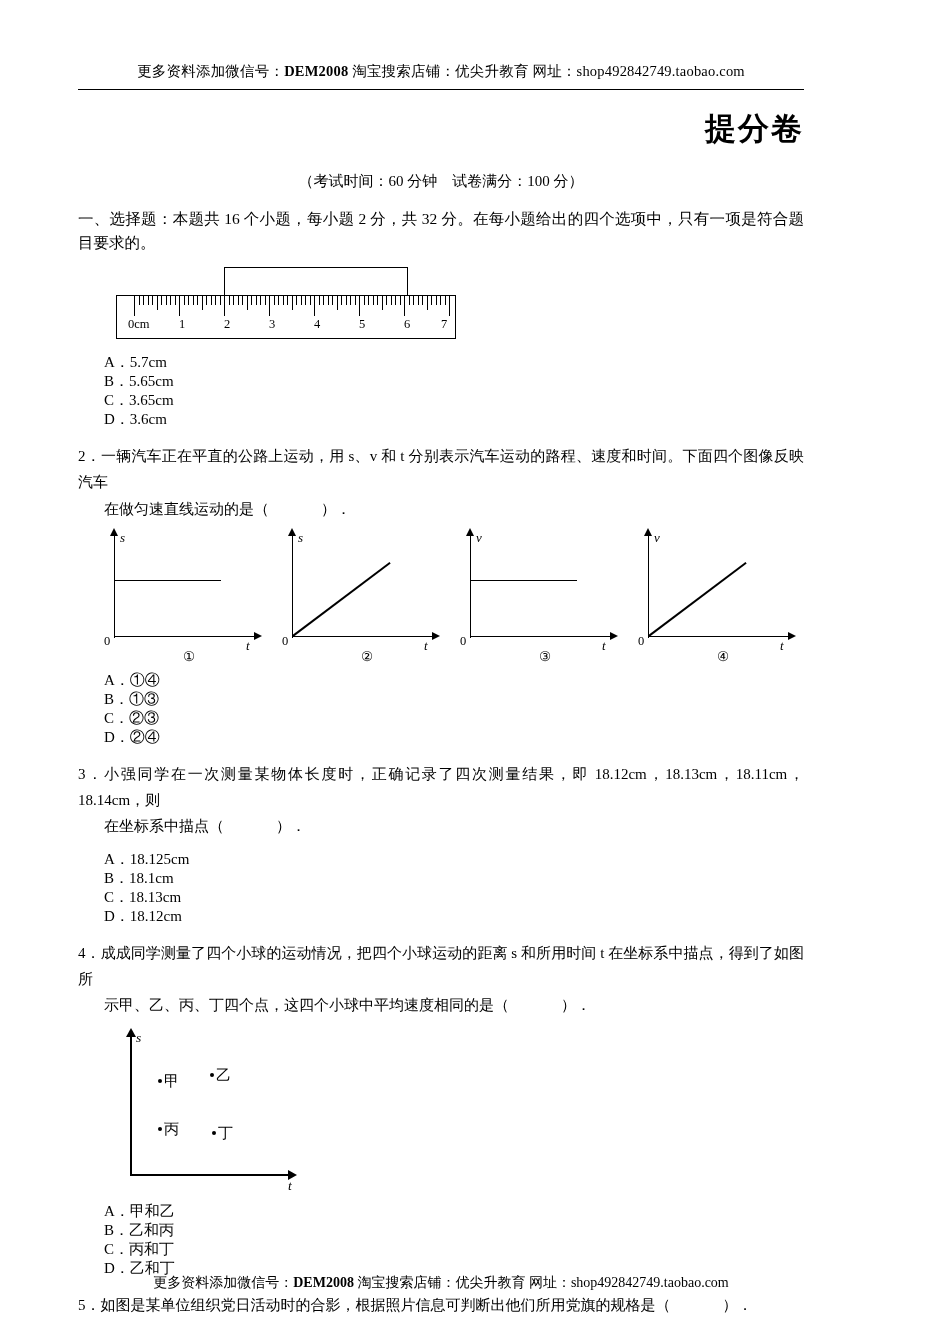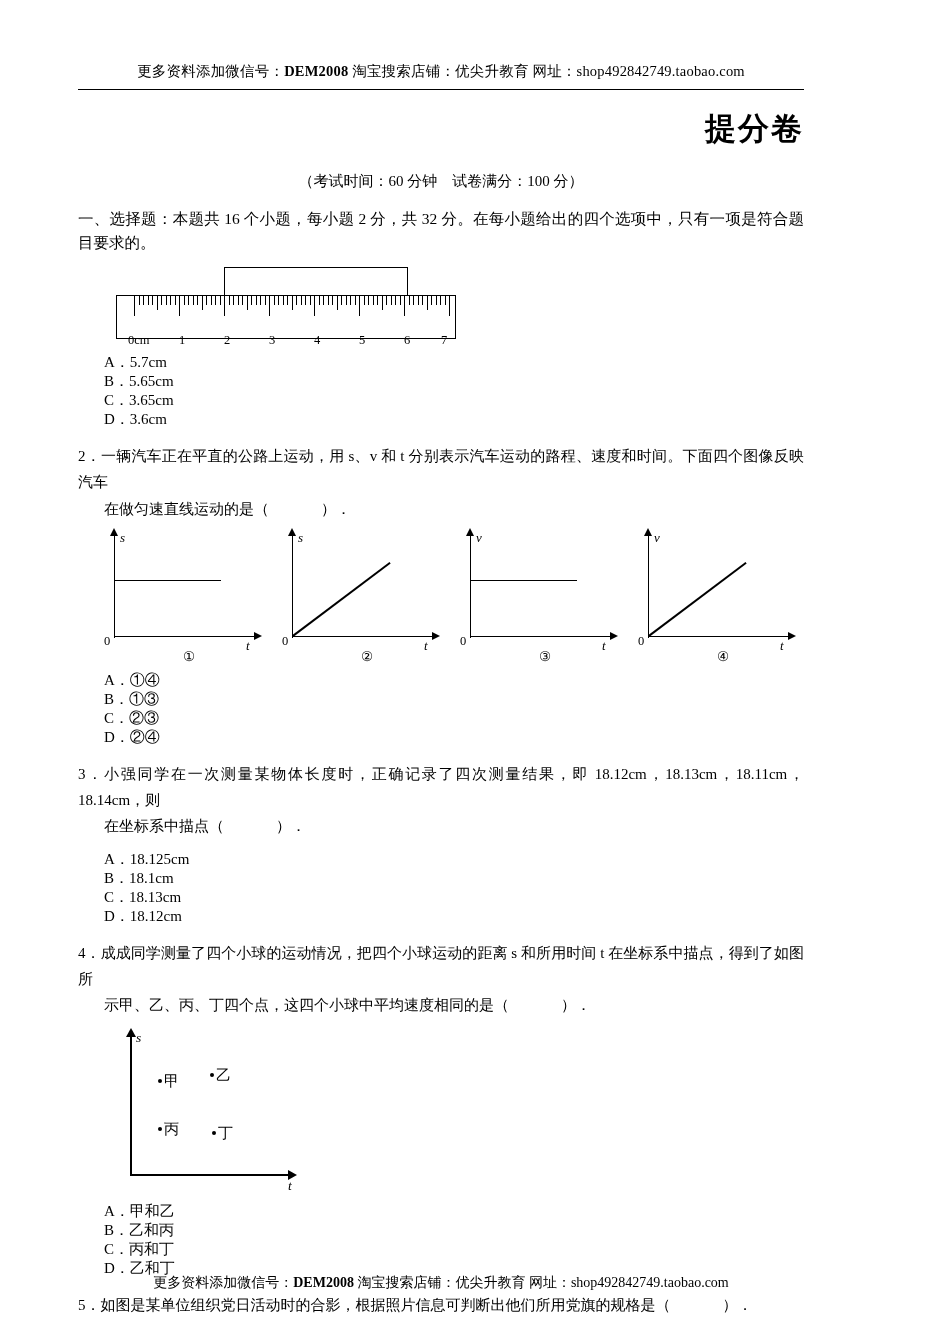--- a/index.html
+++ b/index.html
@@ -85,21 +85,21 @@
   .ruler-fig { position: relative; width: 350px; height: 78px; margin-left: 12px; }
   .ruler-box {
     position: absolute; left: 0; top: 30px; width: 340px; height: 44px;
     border: 1.6px solid #000; box-sizing: border-box; background: #fff;
   }
   .ruler-brace {
     position: absolute; left: 108px; top: 2px; width: 184px; height: 30px;
     border: 1.4px solid #000; border-bottom: none; box-sizing: border-box;
   }
   .tick { position: absolute; width: 1px; background: #000; top: 31px; }
-  .rlabel { position: absolute; top: 68px; font-size: 12.5px; font-family: "Liberation Serif", serif; }
+  .rlabel { position: absolute; top: 52px; font-size: 12.5px; font-family: "Liberation Serif", serif; }
   .rlabel.zero { font-size: 12.5px; }
 
   
   .graphs { display: flex; gap: 4px; padding-left: 18px; margin-top: 6px; }
   .graph-cell { width: 178px; }
   .graph-box { position: relative; width: 170px; height: 118px; }
   .axis-v { position: absolute; left: 18px; top: 6px; width: 1.4px; height: 104px; background: #000; }
   .axis-h { position: absolute; left: 18px; top: 108px; width: 142px; height: 1.4px; background: #000; }
   .arrow-up {
     position: absolute; left: 14px; top: 0px; width: 0; height: 0;

